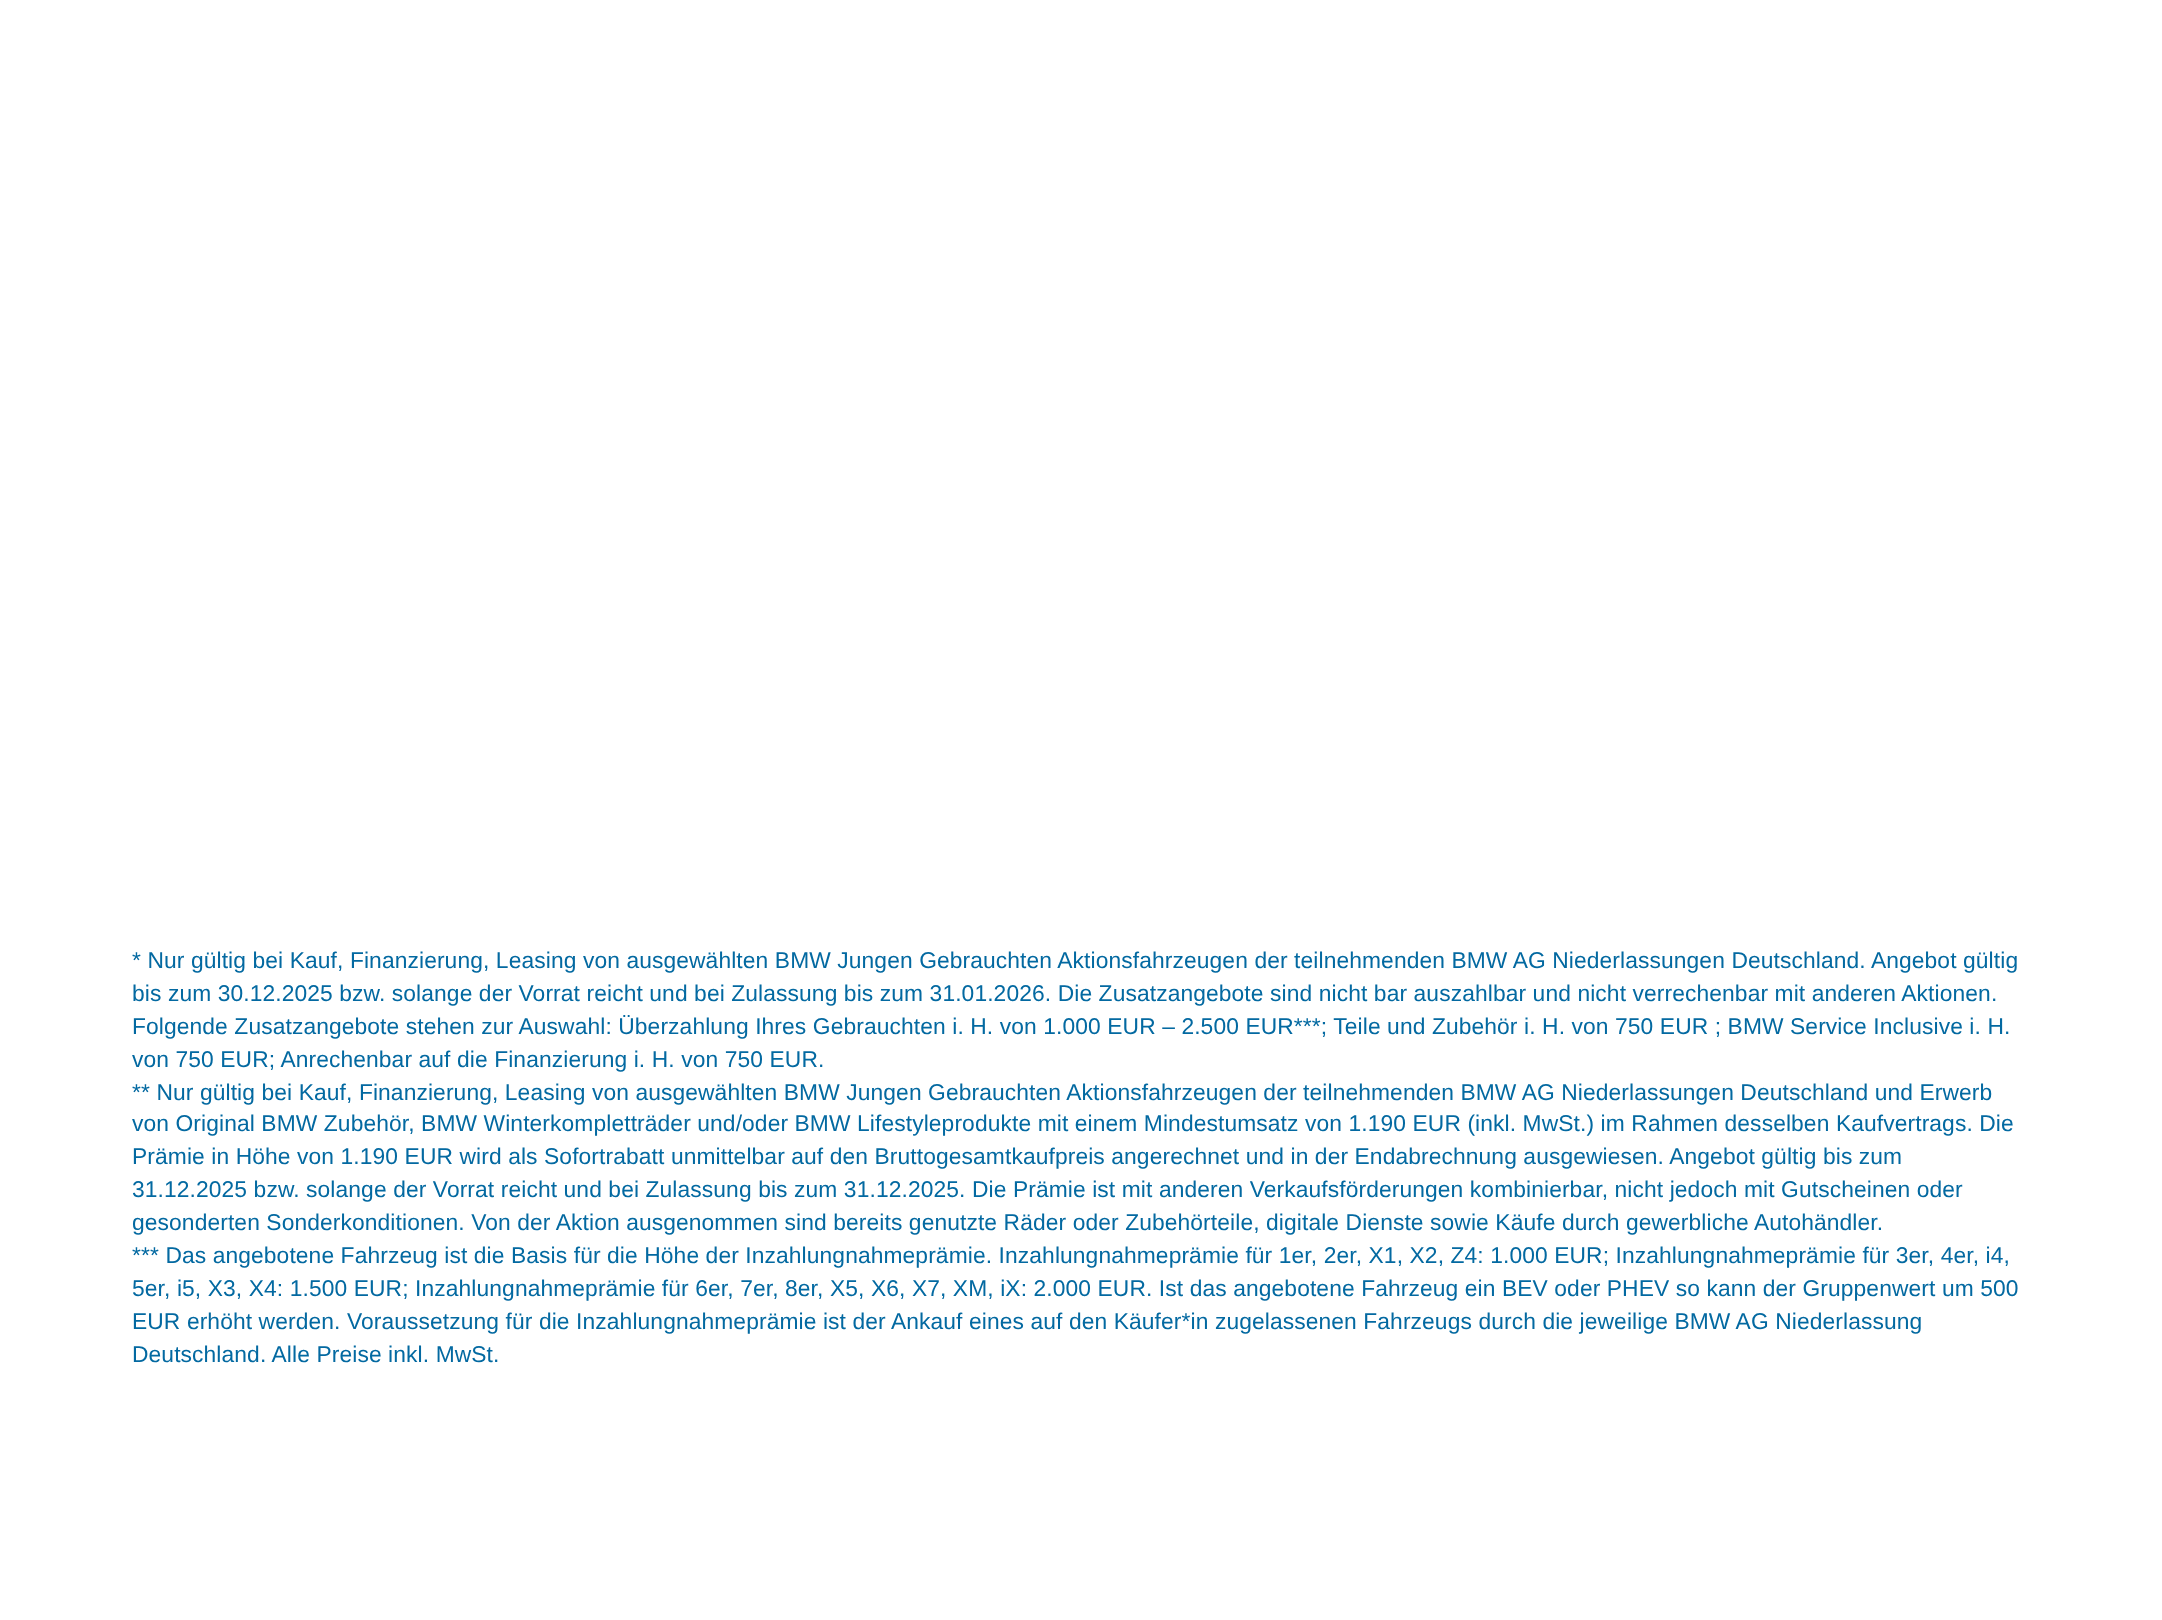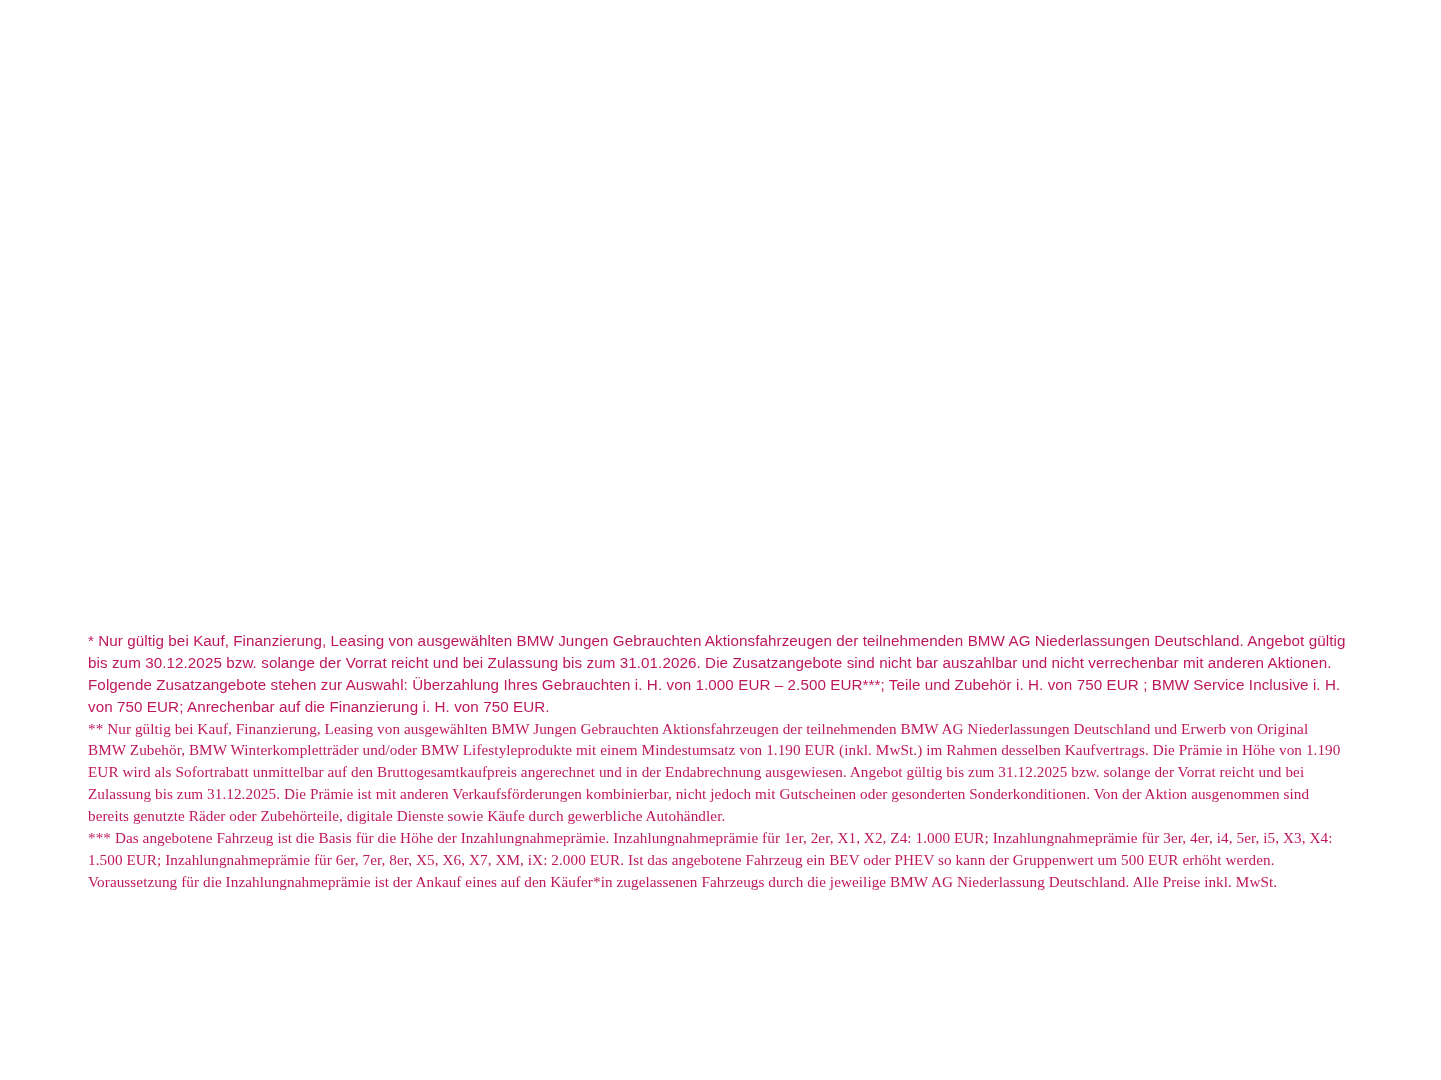--- a/index.html
+++ b/index.html
@@ -20,34 +20,33 @@
     top: 0;
     width: 1441px;
     height: 1080px;
     background: #ffffff;
   }
   .footnotes {
     position: absolute;
     left: 88px;
     top: 630px;
     width: 1258px;
-    color: #be185d;
+    color: #0369a1;
     font-size: 15.2px;
     line-height: 1.44;
     letter-spacing: 0.005em;
     text-align: left;
   }
   .footnote {
     margin: 0;
     padding: 0;
     white-space: normal;
   }
   .footnote + .footnote {
     margin-top: 0px;
-    font-family: Liberation Serif, serif;
   }
 </style>
 </head>
 <body>
 
 <div class="page">
   <div class="footnotes">
     <p class="footnote">* Nur gültig bei Kauf, Finanzierung, Leasing von ausgewählten BMW Jungen Gebrauchten Aktionsfahrzeugen der teilnehmenden BMW AG Niederlassungen Deutschland. Angebot gültig bis zum 30.12.2025 bzw. solange der Vorrat reicht und bei Zulassung bis zum 31.01.2026. Die Zusatzangebote sind nicht bar auszahlbar und nicht verrechenbar mit anderen Aktionen. Folgende Zusatzangebote stehen zur Auswahl: Überzahlung Ihres Gebrauchten i. H. von 1.000 EUR – 2.500 EUR***; Teile und Zubehör i. H. von 750 EUR ; BMW Service Inclusive i. H. von 750 EUR; Anrechenbar auf die Finanzierung i. H. von 750 EUR.</p>
     <p class="footnote">** Nur gültig bei Kauf, Finanzierung, Leasing von ausgewählten BMW Jungen Gebrauchten Aktionsfahrzeugen der teilnehmenden BMW AG Niederlassungen Deutschland und Erwerb von Original BMW Zubehör, BMW Winterkompletträder und/oder BMW Lifestyleprodukte mit einem Mindestumsatz von 1.190 EUR (inkl. MwSt.) im Rahmen desselben Kaufvertrags. Die Prämie in Höhe von 1.190 EUR wird als Sofortrabatt unmittelbar auf den Bruttogesamtkaufpreis angerechnet und in der Endabrechnung ausgewiesen. Angebot gültig bis zum 31.12.2025 bzw. solange der Vorrat reicht und bei Zulassung bis zum 31.12.2025. Die Prämie ist mit anderen Verkaufsförderungen kombinierbar, nicht jedoch mit Gutscheinen oder gesonderten Sonderkonditionen. Von der Aktion ausgenommen sind bereits genutzte Räder oder Zubehörteile, digitale Dienste sowie Käufe durch gewerbliche Autohändler.</p>
     <p class="footnote">*** Das angebotene Fahrzeug ist die Basis für die Höhe der Inzahlungnahmeprämie. Inzahlungnahmeprämie für 1er, 2er, X1, X2, Z4: 1.000 EUR; Inzahlungnahmeprämie für 3er, 4er, i4, 5er, i5, X3, X4: 1.500 EUR; Inzahlungnahmeprämie für 6er, 7er, 8er, X5, X6, X7, XM, iX: 2.000 EUR. Ist das angebotene Fahrzeug ein BEV oder PHEV so kann der Gruppenwert um 500 EUR erhöht werden.  Voraussetzung für die Inzahlungnahmeprämie ist der Ankauf eines auf den Käufer*in zugelassenen Fahrzeugs durch die jeweilige BMW AG Niederlassung Deutschland. Alle Preise inkl. MwSt.</p>

